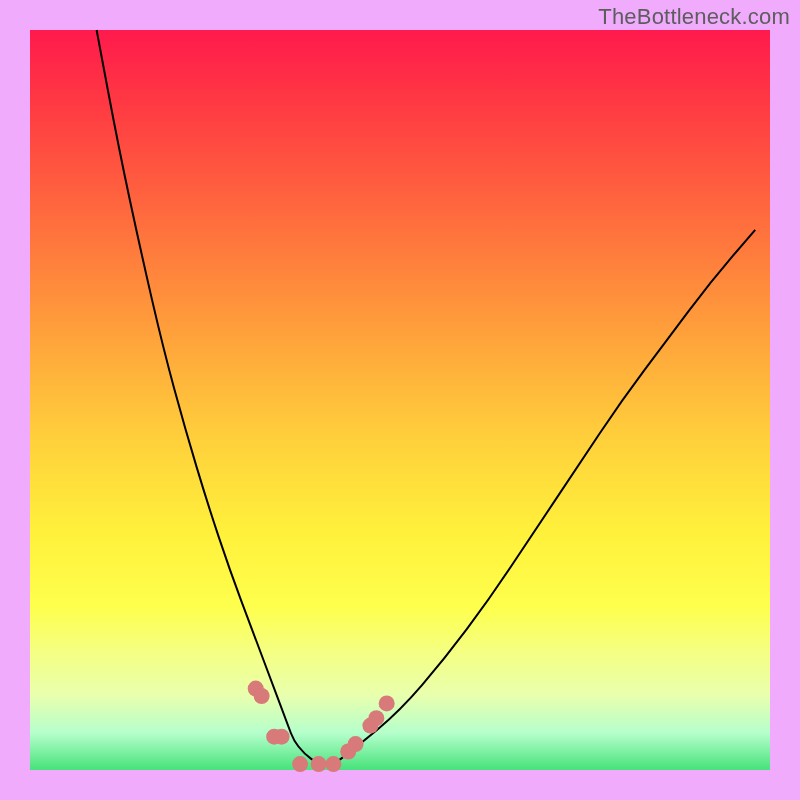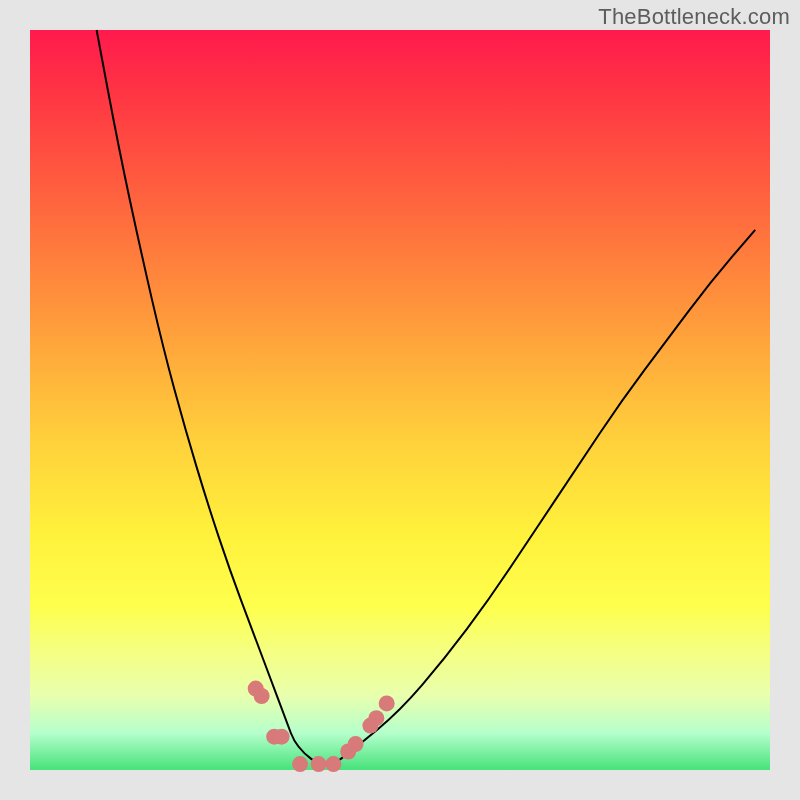--- a/index.html
+++ b/index.html
@@ -8,21 +8,21 @@
     width: 800px;
     height: 800px;
     overflow: hidden;
     background: #000;
     font-family: Arial, Helvetica, sans-serif;
   }
   .stage {
     position: relative;
     width: 800px;
     height: 800px;
-    background: #e5e5e5;
+    background: #f0abfc;
   }
   .plot-area {
     position: absolute;
     left: 30px;
     top: 30px;
     width: 740px;
     height: 740px;
     background: linear-gradient(
       to bottom,
       #ff1a4d 0%,

